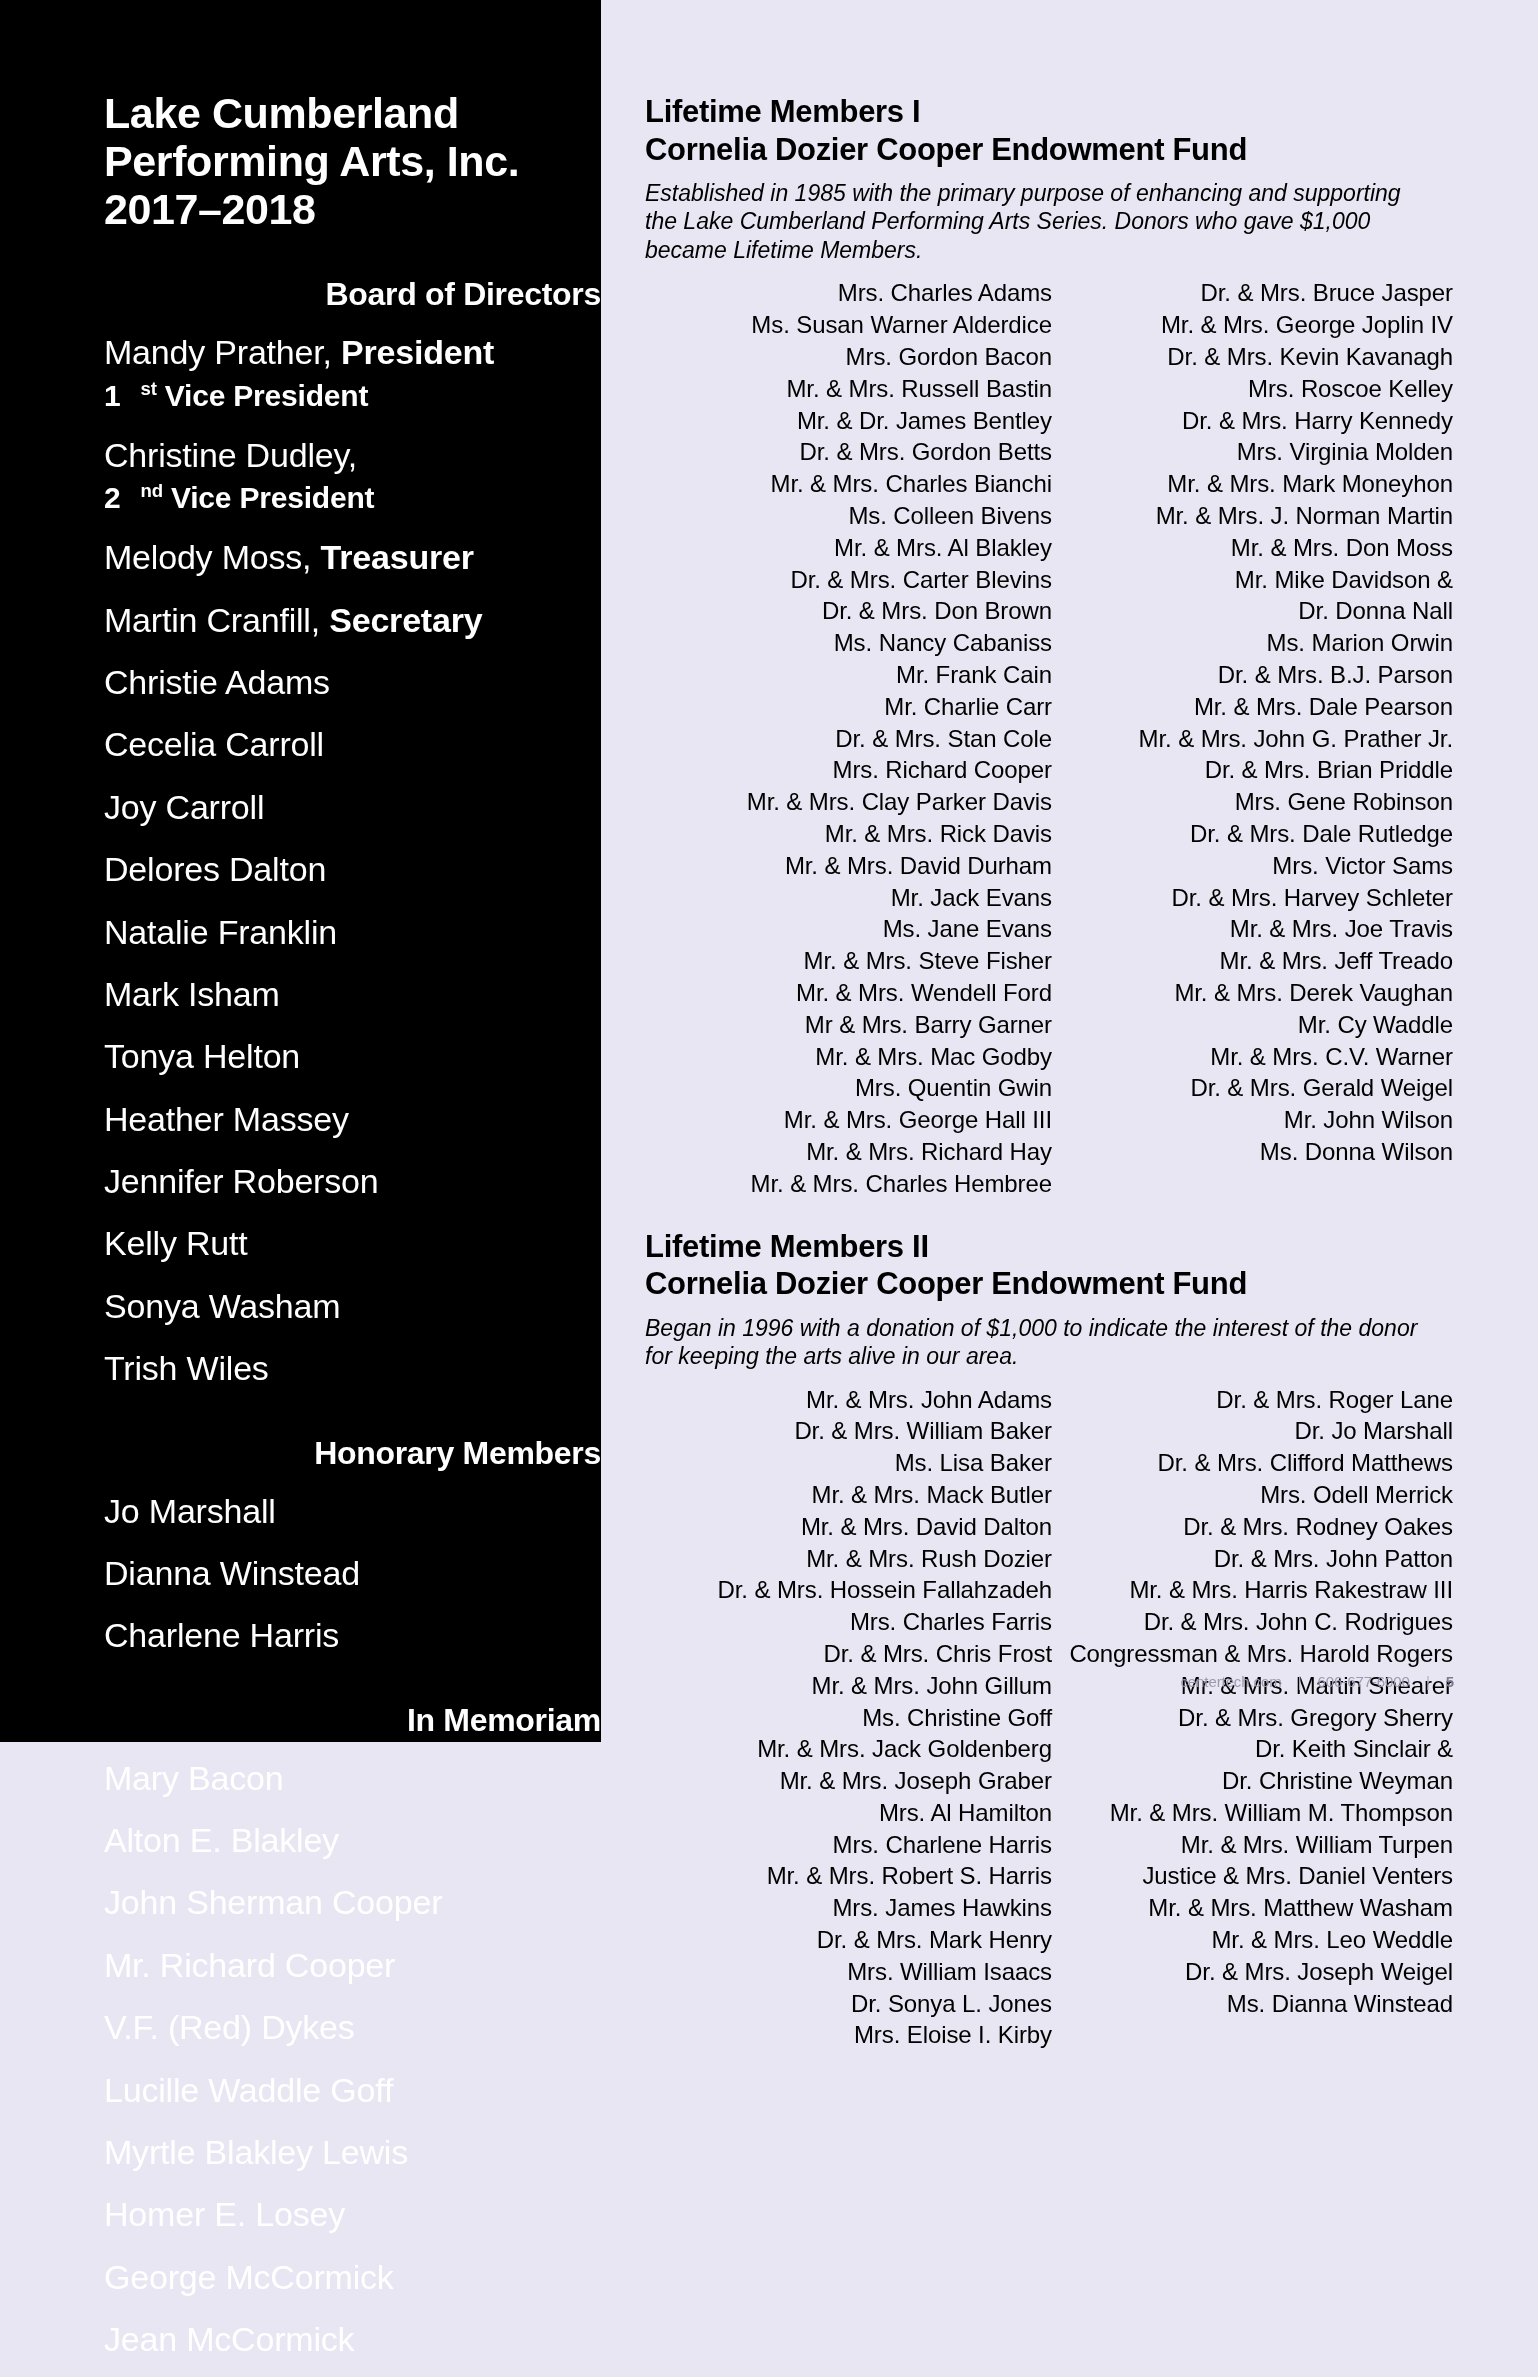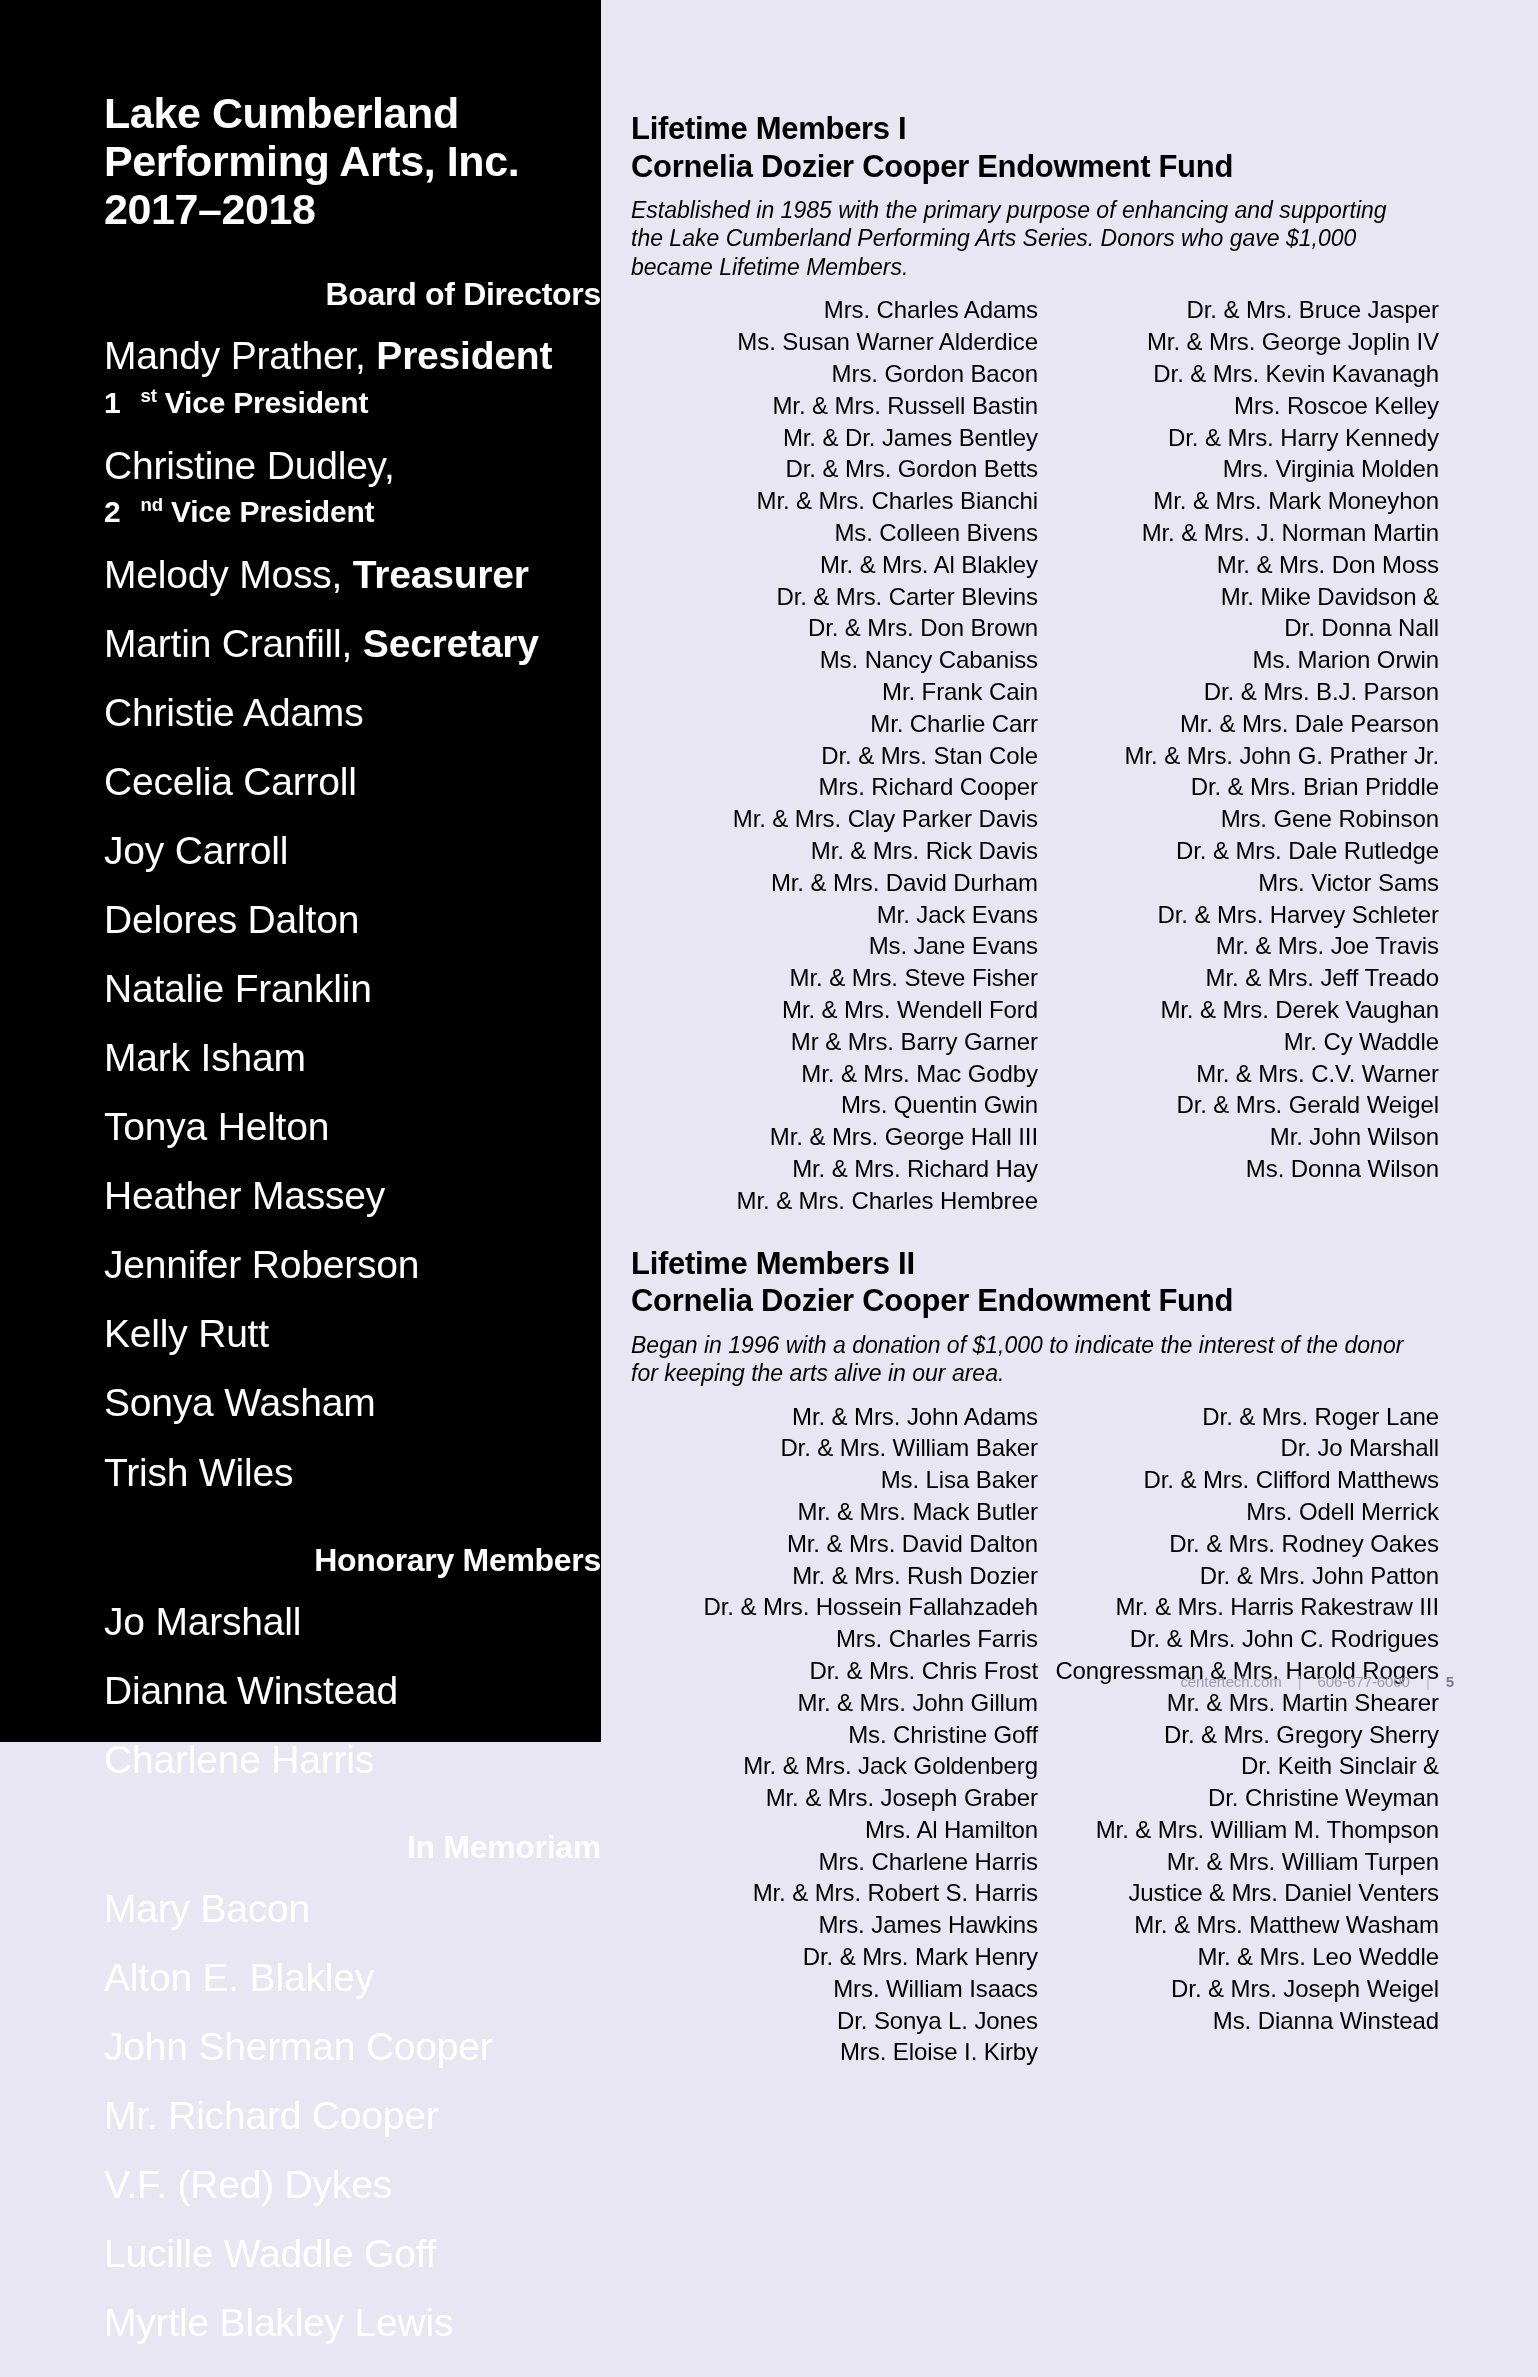--- a/index.html
+++ b/index.html
@@ -29,43 +29,42 @@
   }
   .section-head {
     font-size:32px;
     font-weight:bold;
     margin-top:43px;
     margin-bottom:5.6px;
     letter-spacing:-0.3px;
     text-align:right;
   }
   .sb-item {
-    font-size:39px;
+    font-size:34px;
     line-height:1.335;
     letter-spacing:-0.2px;
     white-space:nowrap;
     margin-top:17px;
   }
   .sb-item b { font-weight:bold; }
   .sb-role {
     font-size:30px;
     font-weight:bold;
     line-height:1.335;
     letter-spacing:-0.2px;
     white-space:nowrap;
   }
   .sb-role sup { font-size:0.62em; vertical-align:super; line-height:0;margin-left:20px; }
 
   
   .main {
     flex:1;
     background:#e8e6f2;
-    padding:93px 84px 0 30px;
+    padding:93px 84px 0 44px;
     position:relative;
-    margin-top:17px;
   }
   .fund-title {
     font-size:31px;
     font-weight:bold;
     line-height:1.22;
     color:#000;
     letter-spacing:-0.3px;
   }
   .fund-desc {
     font-style:italic;

